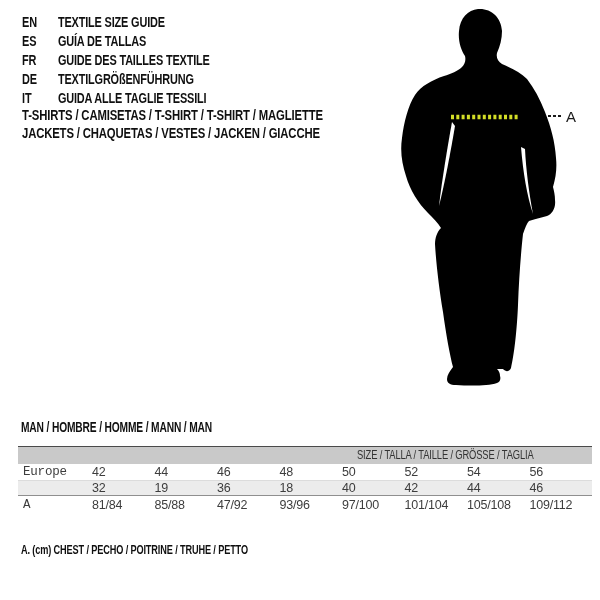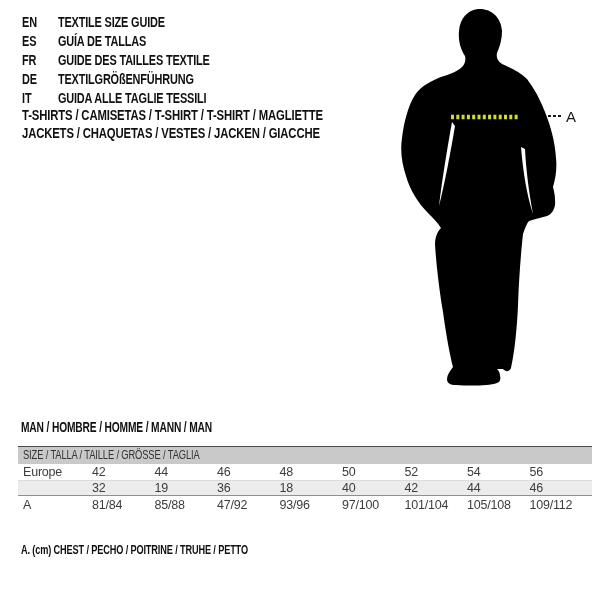--- a/index.html
+++ b/index.html
@@ -26,24 +26,24 @@
   .man-title { position:absolute; left:21px; top:419px; font-weight:700; font-size:14px; letter-spacing:-0.2px; white-space:nowrap; }
 
   .size-table {
     position:absolute; left:18px; top:446px; width:574px;
     border-collapse:collapse; table-layout:fixed;
     border-top:1px solid #4a4a4a;
     font-size:12.5px; color:#3d3d3d; letter-spacing:-0.2px;
   }
   .size-table th {
     background:#c9c9c9; color:#333333; font-weight:400;
-    text-align:left; height:17px; padding:1px 0 1px 5px; white-space:nowrap; overflow:visible;
+    text-align:right; height:17px; padding:1px 0 1px 5px; white-space:nowrap; overflow:visible;
   }
   .size-table td { text-align:left; height:15px; padding:0; font-weight:400; white-space:nowrap; }
-  .size-table td.lbl { text-align:left; padding-left:5px; }
+  .size-table td.lbl { text-align:left; padding-left:5px;font-family:Liberation Mono, monospace; }
   tr.row-europe td { height:17px; border-bottom:1px solid #dcdcdc; }
   tr.row-shaded td { background:#ececec; }
   tr.row-a td { border-top:1px solid #8f8f8f; height:18px; }
 
   .footnote { position:absolute; left:21px; top:542px; font-weight:700; font-size:13.5px; letter-spacing:-0.2px; white-space:nowrap; }
 </style>
 </head>
 <body>
 
 <div class="lang-list cx78">

